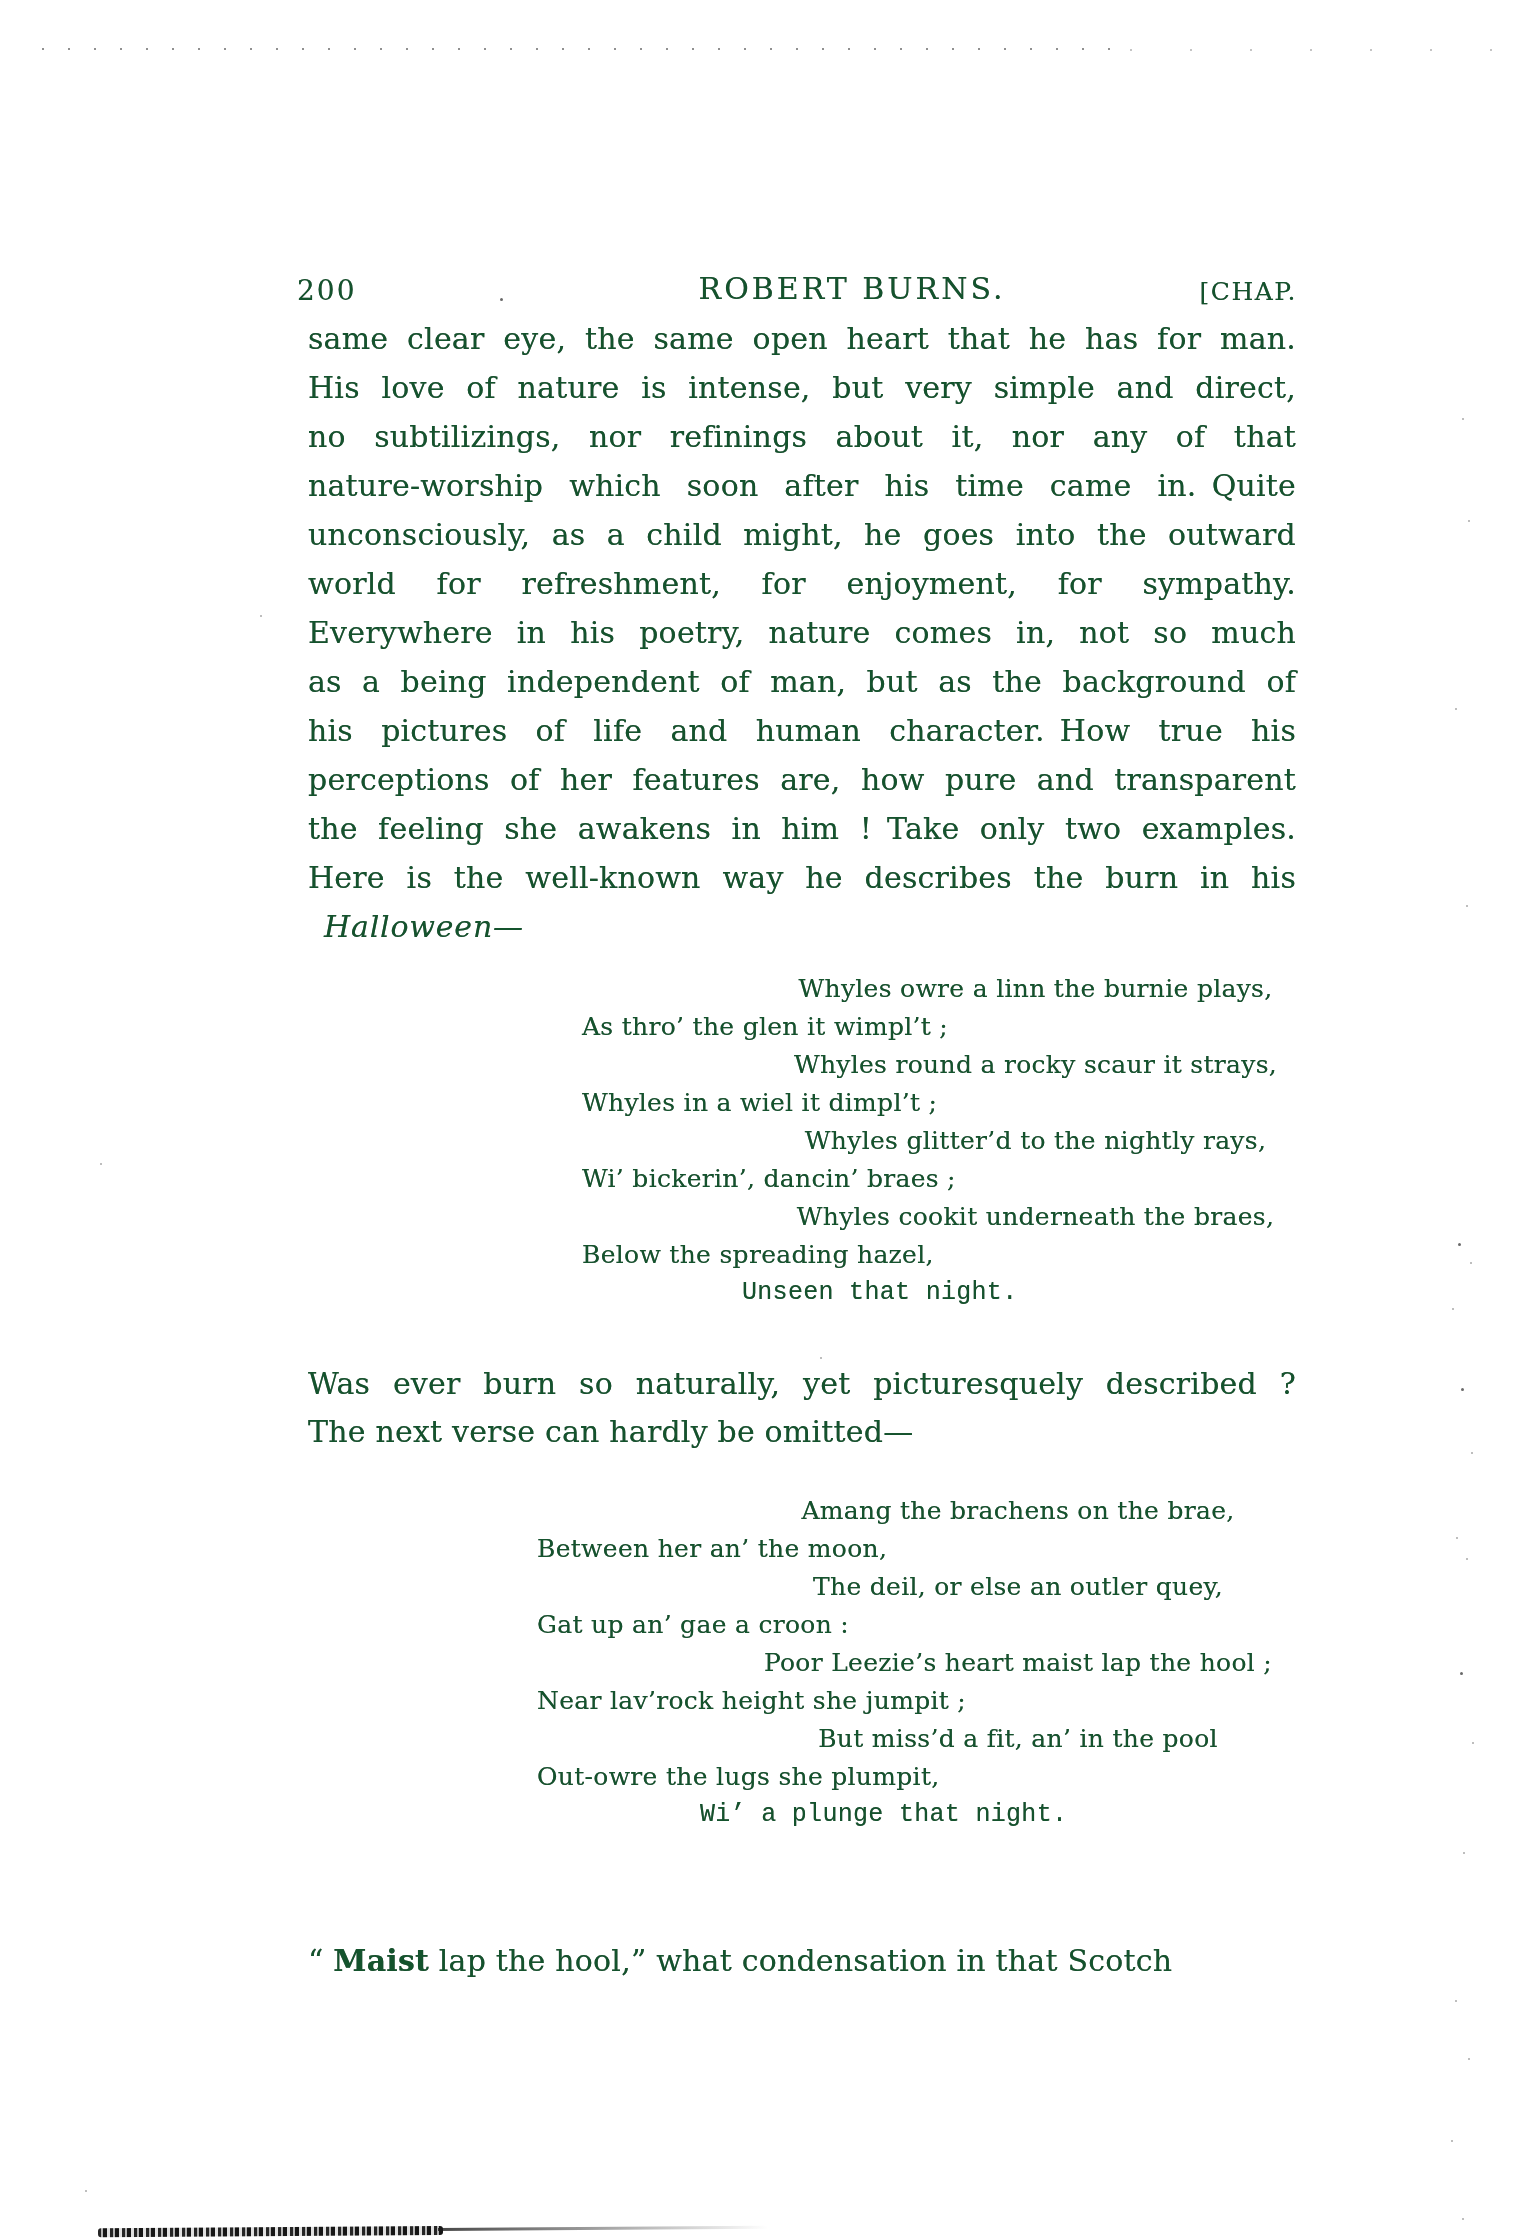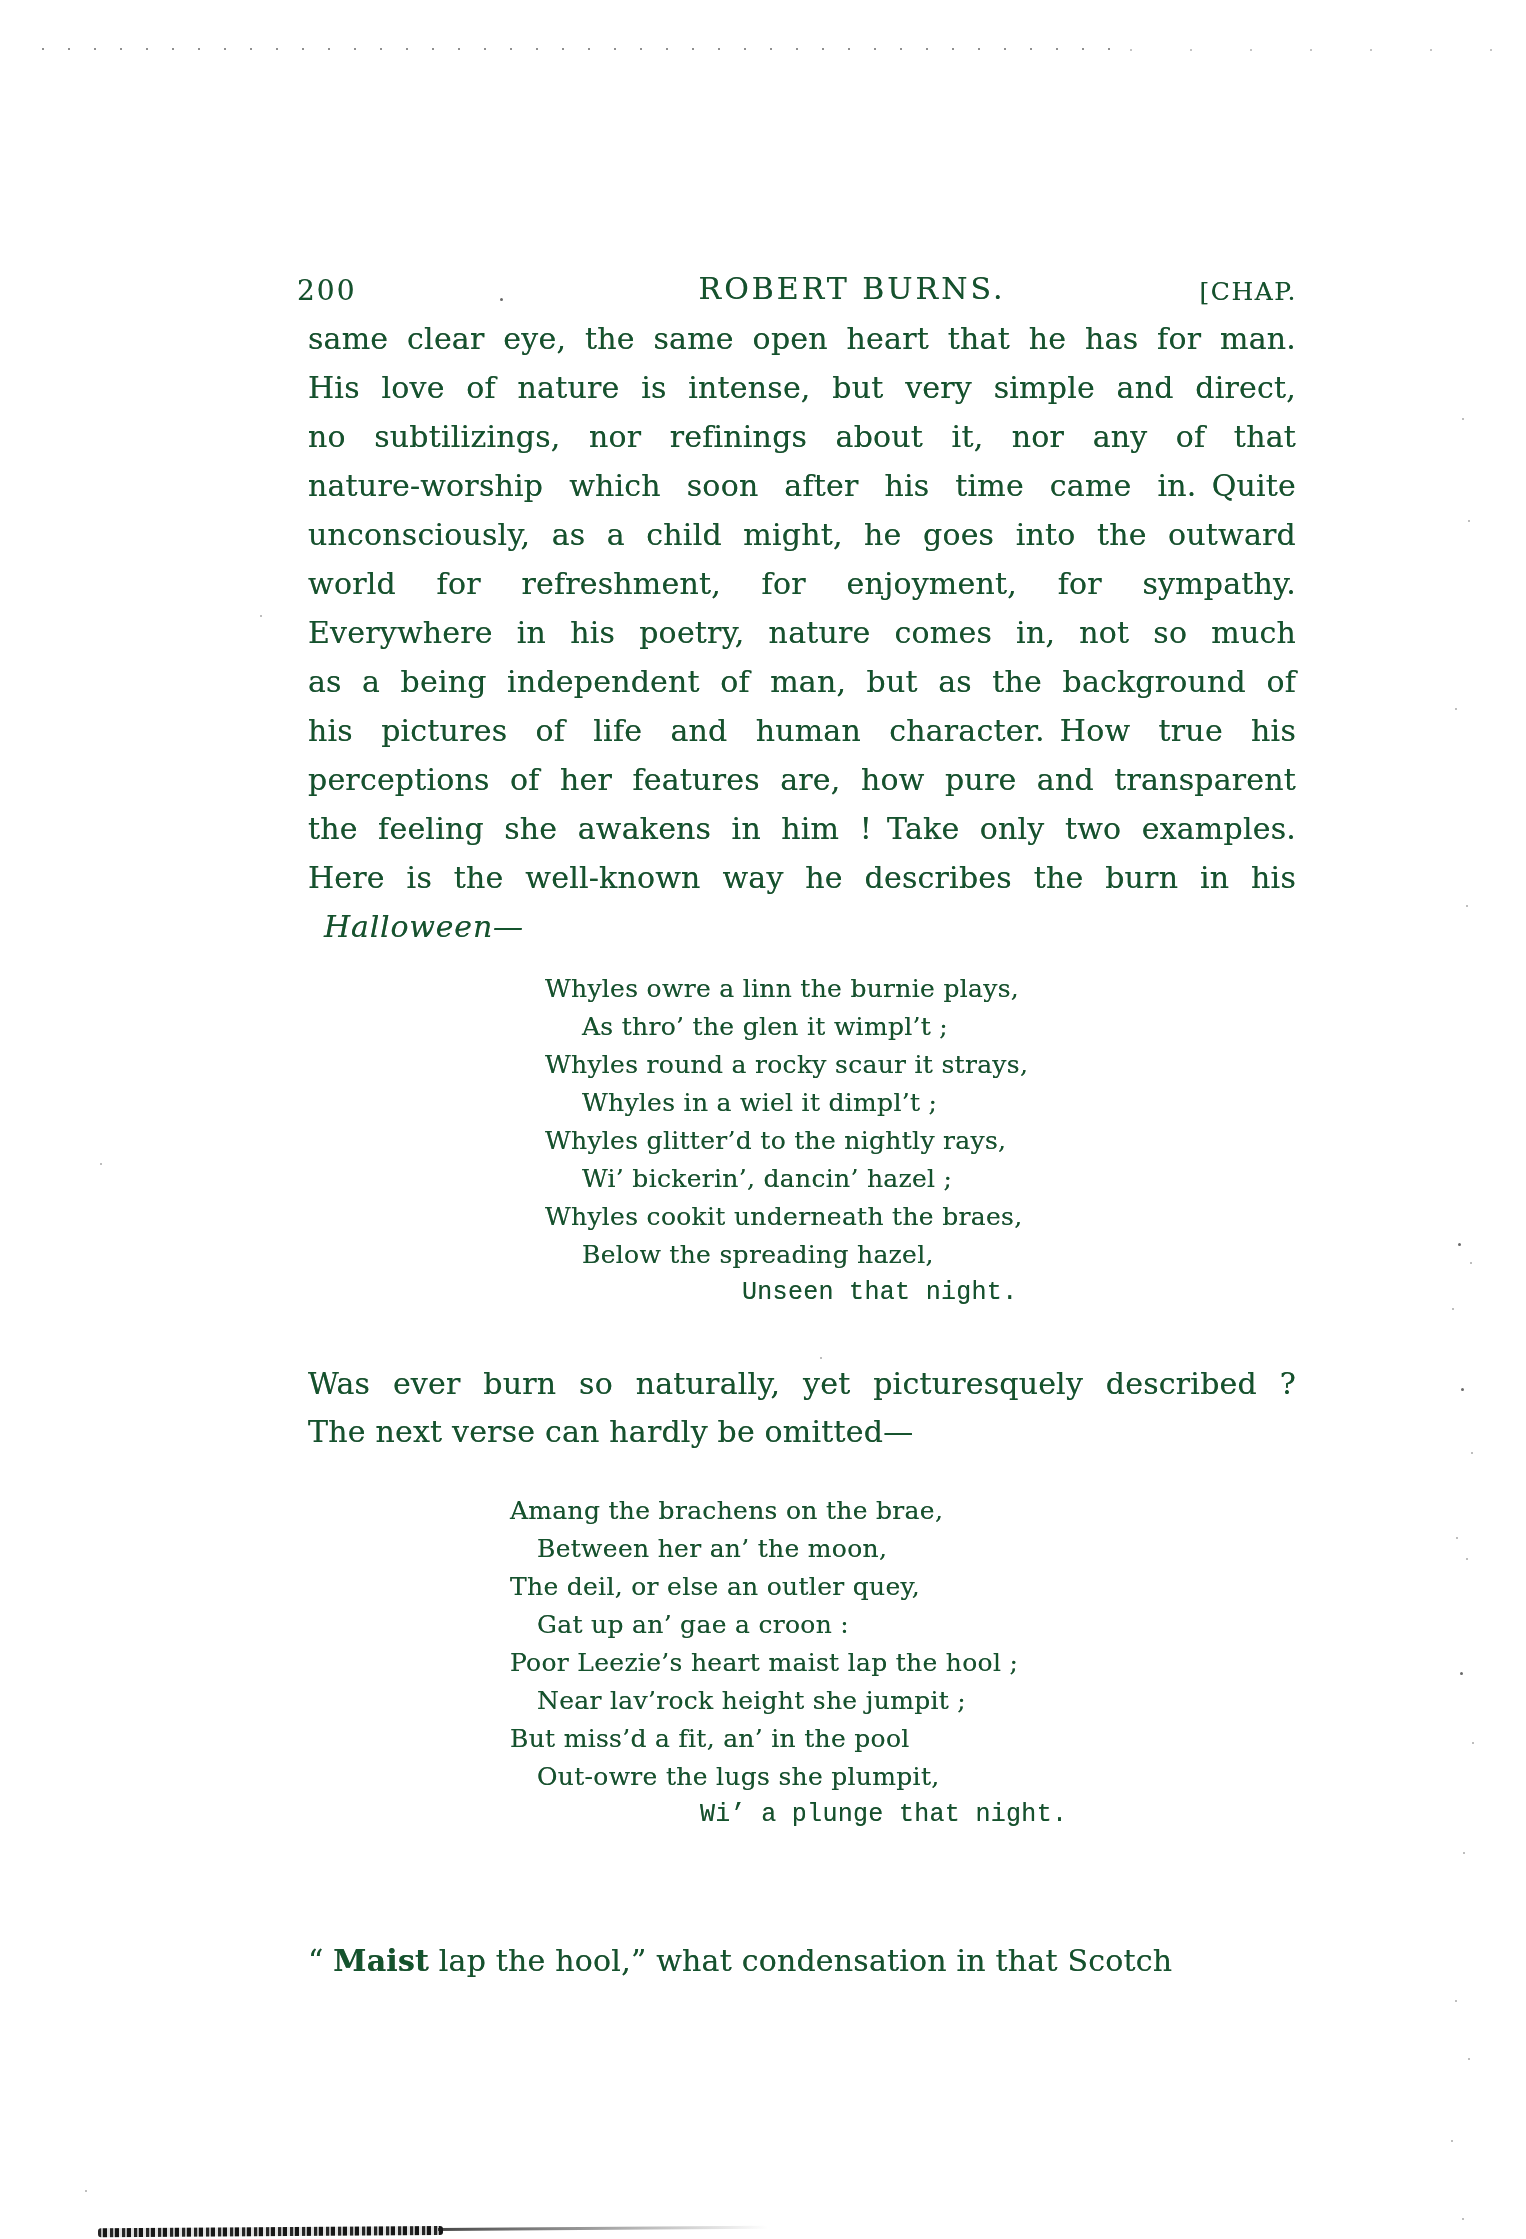--- a/index.html
+++ b/index.html
@@ -21,21 +21,21 @@
   .bl{height:49px;line-height:49px;white-space:pre-wrap;}
   .p2l{height:48px;line-height:48px;white-space:pre-wrap;}
   .just{text-align:justify;text-align-last:justify;text-justify:inter-word;}
   .ital{font-style:italic;letter-spacing:.8px;margin-left:16px;}
   .bold{font-weight:bold;}
   
   .poem{position:absolute;left:0;top:0;width:1526px;font-size:25px;letter-spacing:.3px;}
   .poem1{top:970px;--o:545px;--e:582px;--d:742px;}
   .poem2{top:1492px;--o:510px;--e:537px;--d:700px;}
   .vl{height:38px;line-height:38px;white-space:pre-wrap;}
-  .lo{padding-left:var(--o);}
+  .lo{padding-left:var(--o);text-align:center;}
   .le{padding-left:var(--e);}
   .ld{padding-left:var(--d);font-family:Liberation Mono, monospace;}
   
   .dotrow{position:absolute;top:48px;left:42px;width:1070px;height:2px;
     background:repeating-linear-gradient(90deg,rgba(70,70,70,.6) 0 2px,transparent 2px 26px);}
   .dotrow2{position:absolute;top:49px;left:1130px;width:370px;height:2px;opacity:.45;
     background:repeating-linear-gradient(90deg,rgba(70,70,70,.7) 0 2px,transparent 2px 60px);}
   .smudge{position:absolute;top:2222px;left:98px;width:680px;height:16px;transform:rotate(-.4deg);}
   .smudge .band{position:absolute;left:0;top:4px;width:345px;height:9px;border-radius:3px;
     background:repeating-linear-gradient(90deg,#262626 0 3px,rgba(40,40,40,.35) 3px 5px,#161616 5px 9px,rgba(0,0,0,.12) 9px 12px);}
@@ -102,21 +102,21 @@
     <div class="bl just">Here is the well-known way he describes the burn in his</div>
     <div class="bl ital">Halloween—</div>
   </div>
 
   <div class="poem poem1 ink">
     <div class="vl lo">Whyles owre a linn the burnie plays,</div>
     <div class="vl le">As thro’ the glen it wimpl’t ;</div>
     <div class="vl lo">Whyles round a rocky scaur it strays,</div>
     <div class="vl le">Whyles in a wiel it dimpl’t ;</div>
     <div class="vl lo">Whyles glitter’d to the nightly rays,</div>
-    <div class="vl le">Wi’ bickerin’, dancin’ hazel ;</div>
+    <div class="vl le">Wi’ bickerin’, dancin’ braes ;</div>
     <div class="vl lo">Whyles cookit underneath the braes,</div>
     <div class="vl le">Below the spreading hazel,</div>
     <div class="vl ld">Unseen that night.</div>
   </div>
 
   <div class="para2 ink">
     <div class="p2l just">Was ever burn so naturally, yet picturesquely described ?</div>
     <div class="p2l">The next verse can hardly be omitted—</div>
   </div>
 

